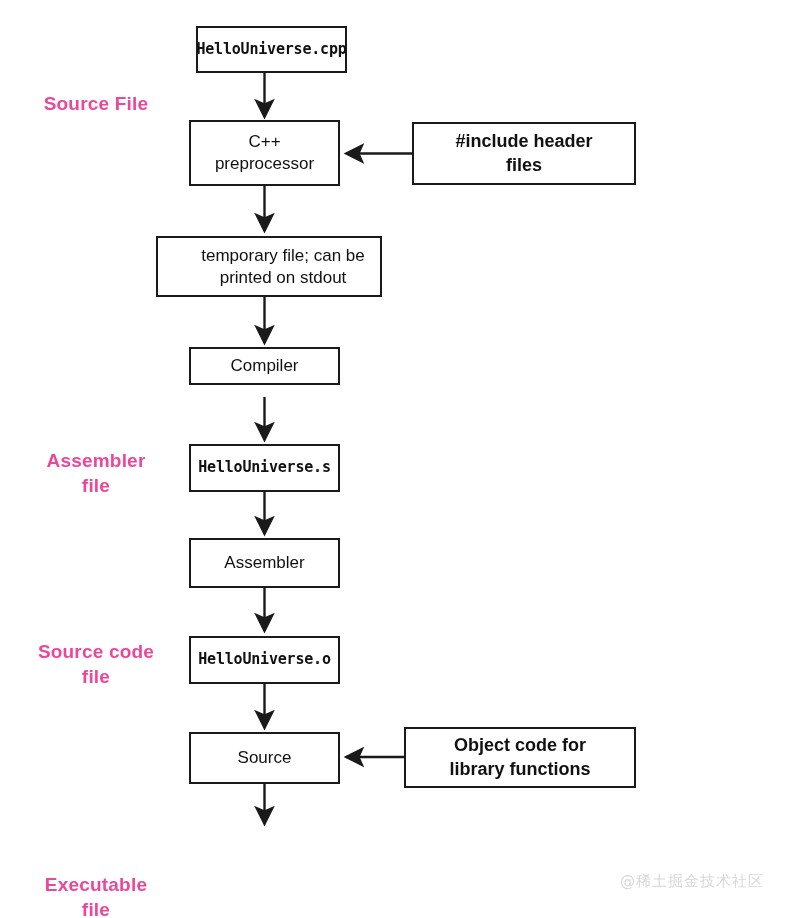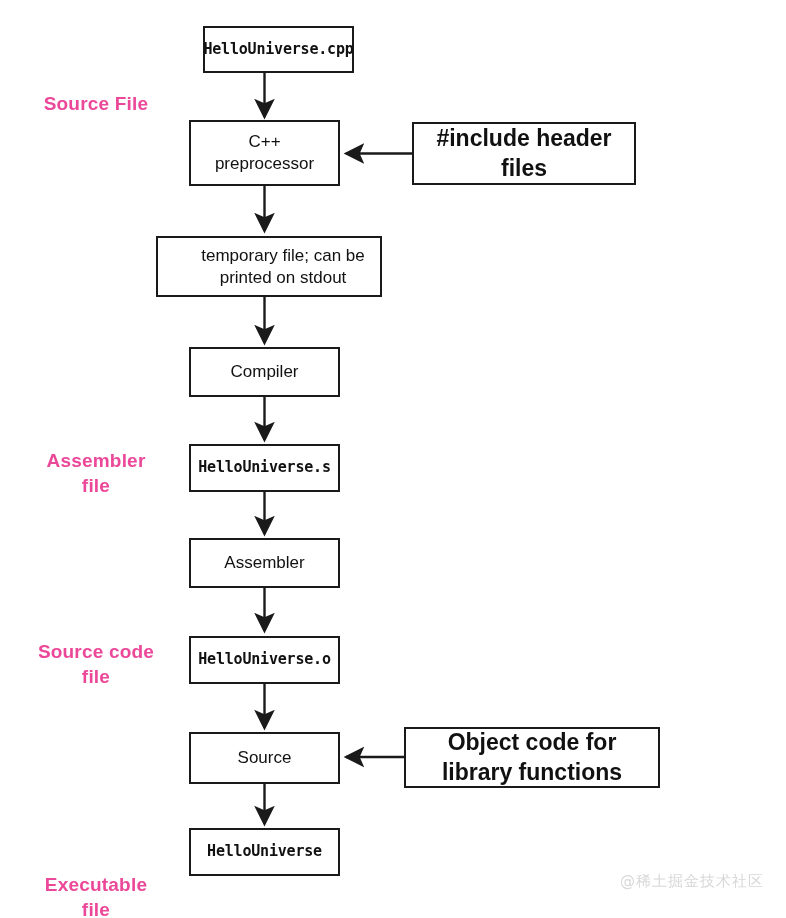--- a/index.html
+++ b/index.html
@@ -54,21 +54,21 @@
     font-weight: bold;
     letter-spacing: -0.2px;
   }
   .plain .node-text {
     font-family: "Liberation Sans", sans-serif;
     font-size: 17px;
     font-weight: normal;
   }
   .strong .node-text {
     font-family: "Liberation Sans", sans-serif;
-    font-size: 23px;
+    font-size: 18px;
     font-weight: bold;
   }
 
   
   .connector {
     position: absolute;
     left: 0;
     top: 0;
     width: 786px;
     height: 918px;
@@ -114,63 +114,60 @@
 
   <div class="stage-label" style="left:16px; top:449px; width:160px;">Assembler
 file</div>
 
   <div class="stage-label" style="left:16px; top:640px; width:160px;">Source code
 file</div>
 
   <div class="stage-label" style="left:16px; top:838px; width:160px;margin-top:35px;">Executable
 file</div>
 
-  <div class="node mono" style="left:203px; top:26px; width:151px; height:47px;">
+  <div class="node mono" style="left:196px; top:26px; width:151px; height:47px;">
     <span class="node-text">HelloUniverse.cpp</span>
   </div>
 
   <div class="node plain" style="left:189px; top:120px; width:151px; height:66px;">
     <span class="node-text">C++
 preprocessor</span>
   </div>
 
   <div class="node strong" style="left:412px; top:122px; width:224px; height:63px;">
     <span class="node-text">#include header
 files</span>
   </div>
 
   <div class="node plain" style="left:156px; top:236px; width:226px; height:61px;padding-left:28px;">
     <span class="node-text">temporary file; can be
 printed on stdout</span>
   </div>
 
-  <div class="node plain" style="left:189px; top:347px; width:151px; height:50px;">
+  <div class="node plain" style="left:189px; top:347px; width:151px; height:38px;">
     <span class="node-text">Compiler</span>
   </div>
 
   <div class="node mono" style="left:189px; top:444px; width:151px; height:48px;justify-content:center;">
     <span class="node-text">HelloUniverse.s</span>
   </div>
 
   <div class="node plain" style="left:189px; top:538px; width:151px; height:50px;">
     <span class="node-text">Assembler</span>
   </div>
 
   <div class="node mono" style="left:189px; top:636px; width:151px; height:48px;">
     <span class="node-text">HelloUniverse.o</span>
   </div>
 
   <div class="node plain" style="left:189px; top:732px; width:151px; height:52px;">
     <span class="node-text">Source</span>
   </div>
 
-  <div class="node strong" style="left:404px; top:727px; width:256px; height:61px;">
+  <div class="node strong" style="left:404px; top:727px; width:232px; height:61px;">
     <span class="node-text">Object code for
 library functions</span>
   </div>
 
-  <div class="node mono" style="left:189px; top:828px; width:151px; height:48px;">
-    <span class="node-text">HelloUniverse</span>
-  </div>
 
   <div class="watermark" style="left:620px; top:872px;">@稀土掘金技术社区</div>
 
 </div>
 
 </body></html>

